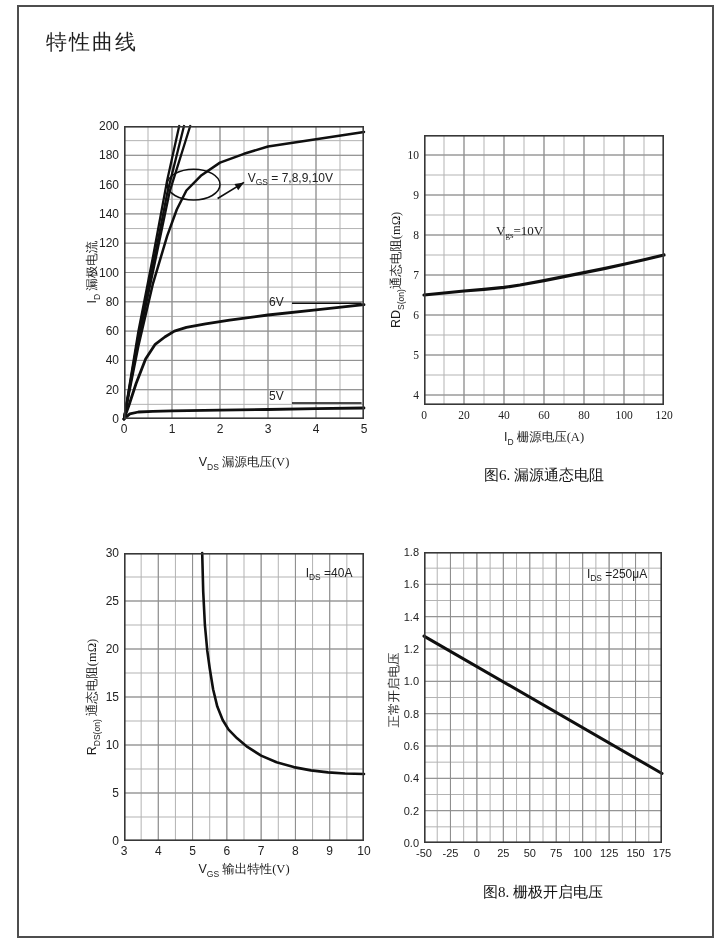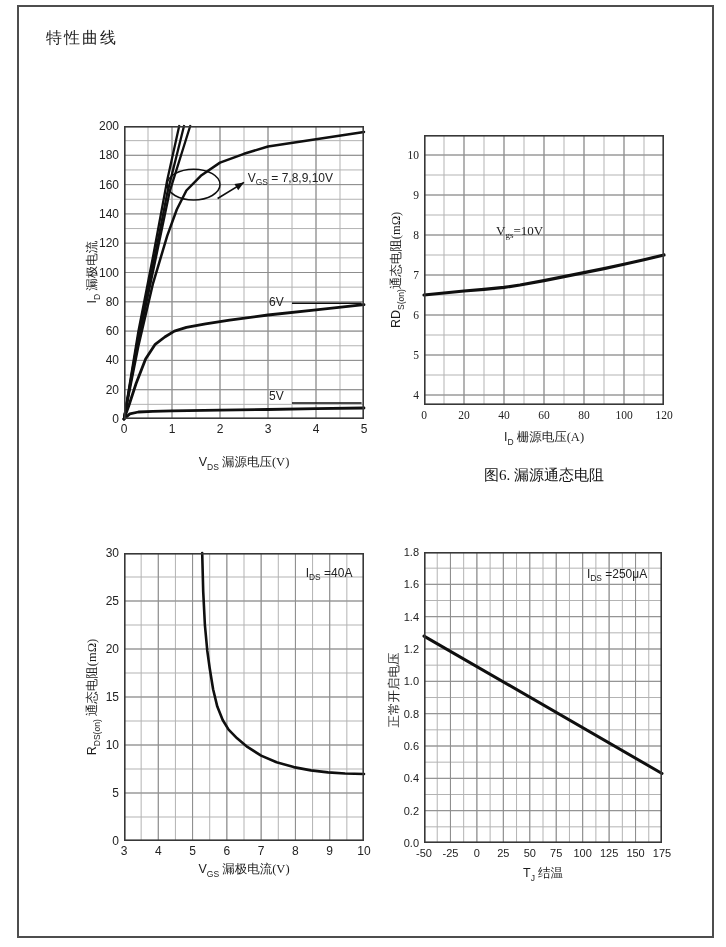--- a/index.html
+++ b/index.html
@@ -1,21 +1,21 @@
 <!DOCTYPE html>
 <html><head>
 <meta charset="utf-8">
 <style>
   html,body{margin:0;padding:0;}
   body{width:726px;height:947px;position:relative;background:#ffffff;
        font-family:"Liberation Serif","DejaVu Serif",serif;}
   .page{position:absolute;inset:0;background:#fff;}
   .frame{position:absolute;left:17px;top:5px;width:693px;height:929px;
          border:2px solid #4e4e4e;background:#fff;}
-  .title{position:absolute;left:46px;top:28px;margin:0;font-size:16px;font-weight:400;
+  .title{position:absolute;left:46px;top:28px;margin:0;font-size:21px;font-weight:400;
          letter-spacing:2px;color:#1f1f1f;}
   .fig{position:absolute;}
   svg.plot{overflow:visible;display:block;position:absolute;left:0;top:0;}
   .xlabel{position:absolute;left:0;text-align:center;font-size:12.5px;color:#1c1c1c;white-space:nowrap;}
   .caption{position:absolute;left:0;text-align:center;font-size:15px;color:#141414;white-space:nowrap;}
   .ylabel{position:absolute;white-space:nowrap;font-size:12.5px;color:#1c1c1c;
           transform:translate(-50%,-50%) rotate(-90deg);}
   sub{font-size:68%;}
   .lat{font-family:"Liberation Sans","DejaVu Sans",sans-serif;}
   .t-sans{font-family:"Liberation Sans","DejaVu Sans",sans-serif;}
@@ -220,21 +220,21 @@
         <text x="240" y="302" text-anchor="middle" font-size="12" class="t-sans">10</text>
         <text x="-5" y="292" text-anchor="end" font-size="12" class="t-sans">0</text>
         <text x="-5" y="244" text-anchor="end" font-size="12" class="t-sans">5</text>
         <text x="-5" y="196" text-anchor="end" font-size="12" class="t-sans">10</text>
         <text x="-5" y="148" text-anchor="end" font-size="12" class="t-sans">15</text>
         <text x="-5" y="100" text-anchor="end" font-size="12" class="t-sans">20</text>
         <text x="-5" y="52" text-anchor="end" font-size="12" class="t-sans">25</text>
         <text x="-5" y="4" text-anchor="end" font-size="12" class="t-sans">30</text>
         <text x="181.71428571428572" y="24" text-anchor="start" font-size="12" class="t-sans" fill="#0f0f0f"><tspan>I</tspan><tspan dy="3" font-size="70%">DS</tspan><tspan dy="-3"> =40A</tspan></text>
       </svg>
-    <div class="xlabel" style="top:308px;width:240px;"><span class="lat">V</span><sub class="lat">GS</sub><span> 漏极电流(V)</span></div>
+    <div class="xlabel" style="top:308px;width:240px;"><span class="lat">V</span><sub class="lat">GS</sub><span> 输出特性(V)</span></div>
   </div>
 
   <div class="fig" style="left:424px;top:552px;width:238px;height:350px;">
     <div class="ylabel" style="left:-30px;top:138px;"><span>正常开启电压</span></div>
     <svg class="plot" width="238" height="291">
         <line x1="13.222222222222221" y1="0" x2="13.222222222222221" y2="291" stroke="#b3b3b3" stroke-width="1"></line>
         <line x1="26.444444444444443" y1="0" x2="26.444444444444443" y2="291" stroke="#b3b3b3" stroke-width="1"></line>
         <line x1="39.666666666666664" y1="0" x2="39.666666666666664" y2="291" stroke="#b3b3b3" stroke-width="1"></line>
         <line x1="52.888888888888886" y1="0" x2="52.888888888888886" y2="291" stroke="#b3b3b3" stroke-width="1"></line>
         <line x1="66.11111111111111" y1="0" x2="66.11111111111111" y2="291" stroke="#b3b3b3" stroke-width="1"></line>
@@ -300,15 +300,15 @@
         <text x="-5" y="230.33333333333331" text-anchor="end" font-size="11" class="t-sans">0.4</text>
         <text x="-5" y="198" text-anchor="end" font-size="11" class="t-sans">0.6</text>
         <text x="-5" y="165.66666666666666" text-anchor="end" font-size="11" class="t-sans">0.8</text>
         <text x="-5" y="133.33333333333331" text-anchor="end" font-size="11" class="t-sans">1.0</text>
         <text x="-5" y="101" text-anchor="end" font-size="11" class="t-sans">1.2</text>
         <text x="-5" y="68.66666666666669" text-anchor="end" font-size="11" class="t-sans">1.4</text>
         <text x="-5" y="36.333333333333314" text-anchor="end" font-size="11" class="t-sans">1.6</text>
         <text x="-5" y="4" text-anchor="end" font-size="11" class="t-sans">1.8</text>
         <text x="162.89777777777778" y="25.86666666666673" text-anchor="start" font-size="12" class="t-sans" fill="#0f0f0f"><tspan>I</tspan><tspan dy="3" font-size="70%">DS</tspan><tspan dy="-3"> =250μA</tspan></text>
       </svg>
-    <div class="xlabel" style="top:313px;width:238px;"><span class="lat">T</span><sub class="lat">J</sub><span> 结温</span></div>
+    <div class="caption" style="top:331px;width:238px;">图8. 栅极开启电压</div>
   </div>
 </div>
 
 </body></html>

